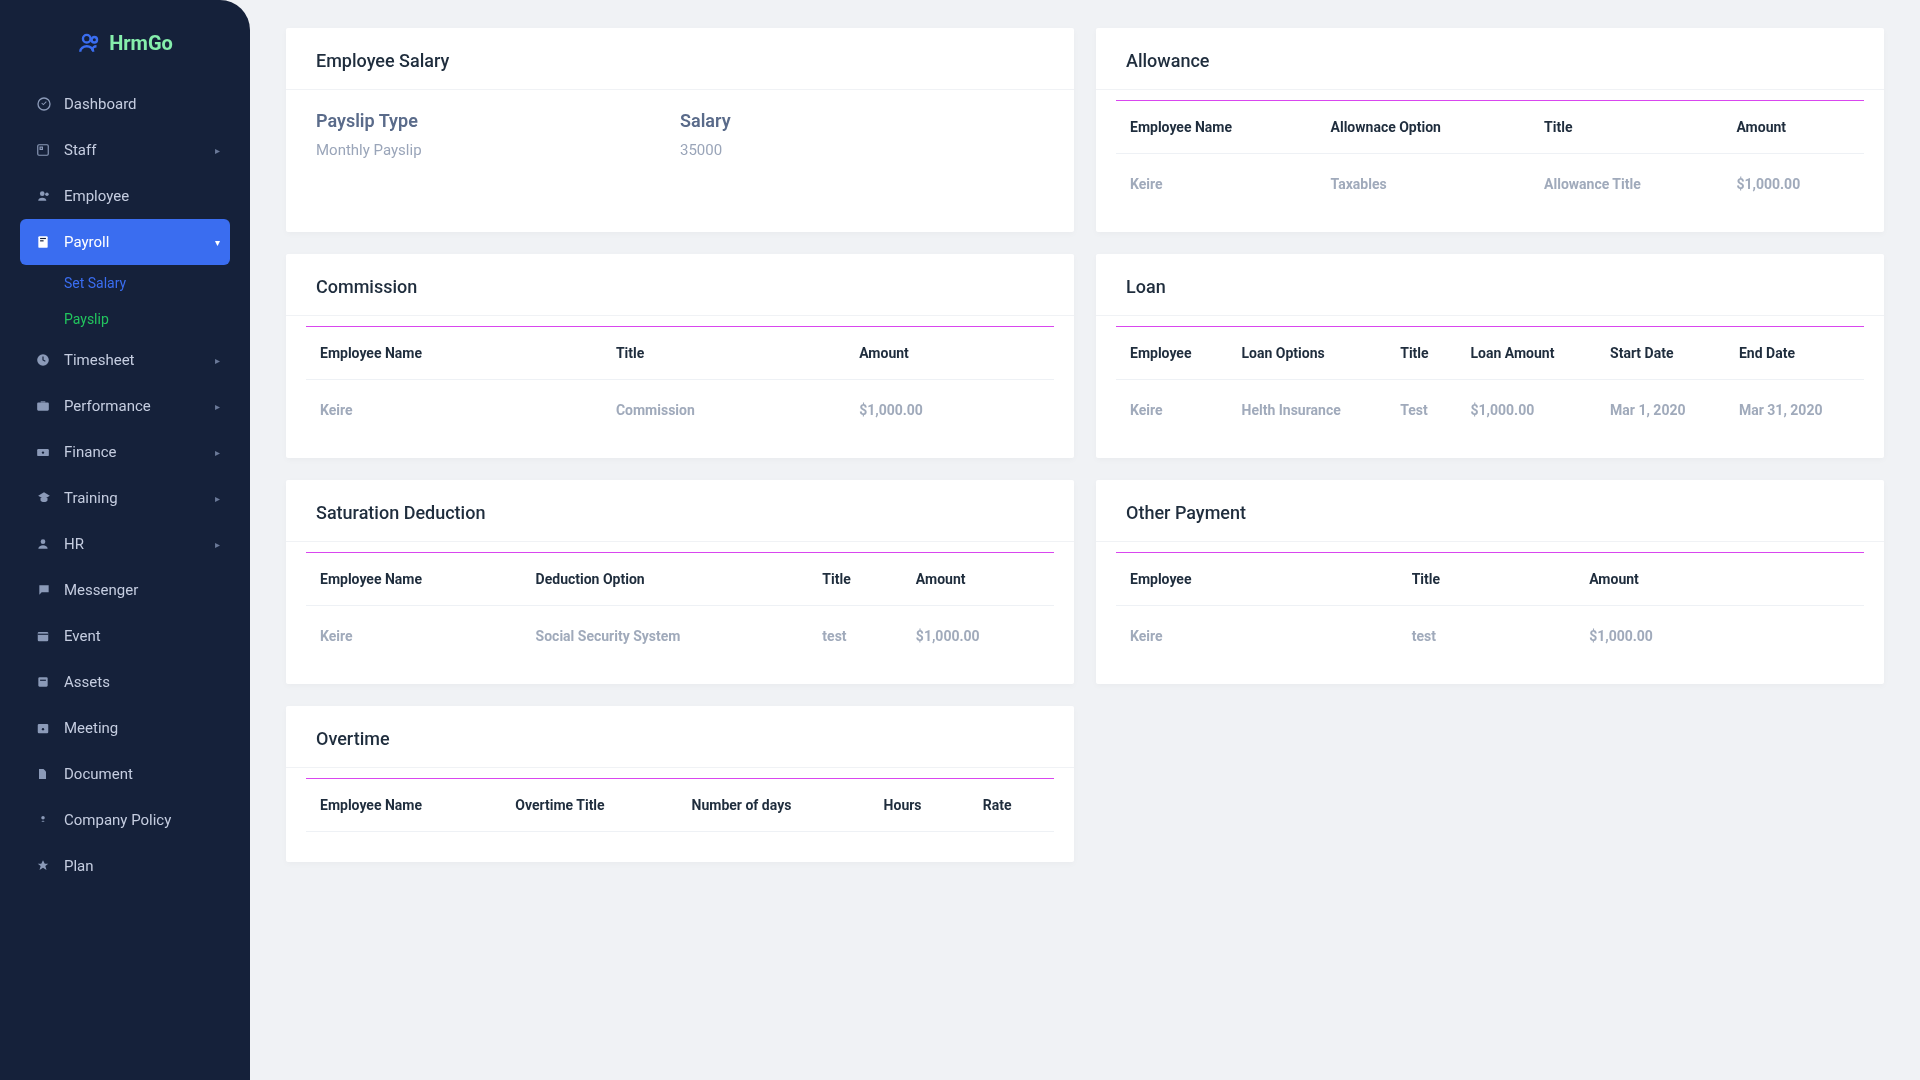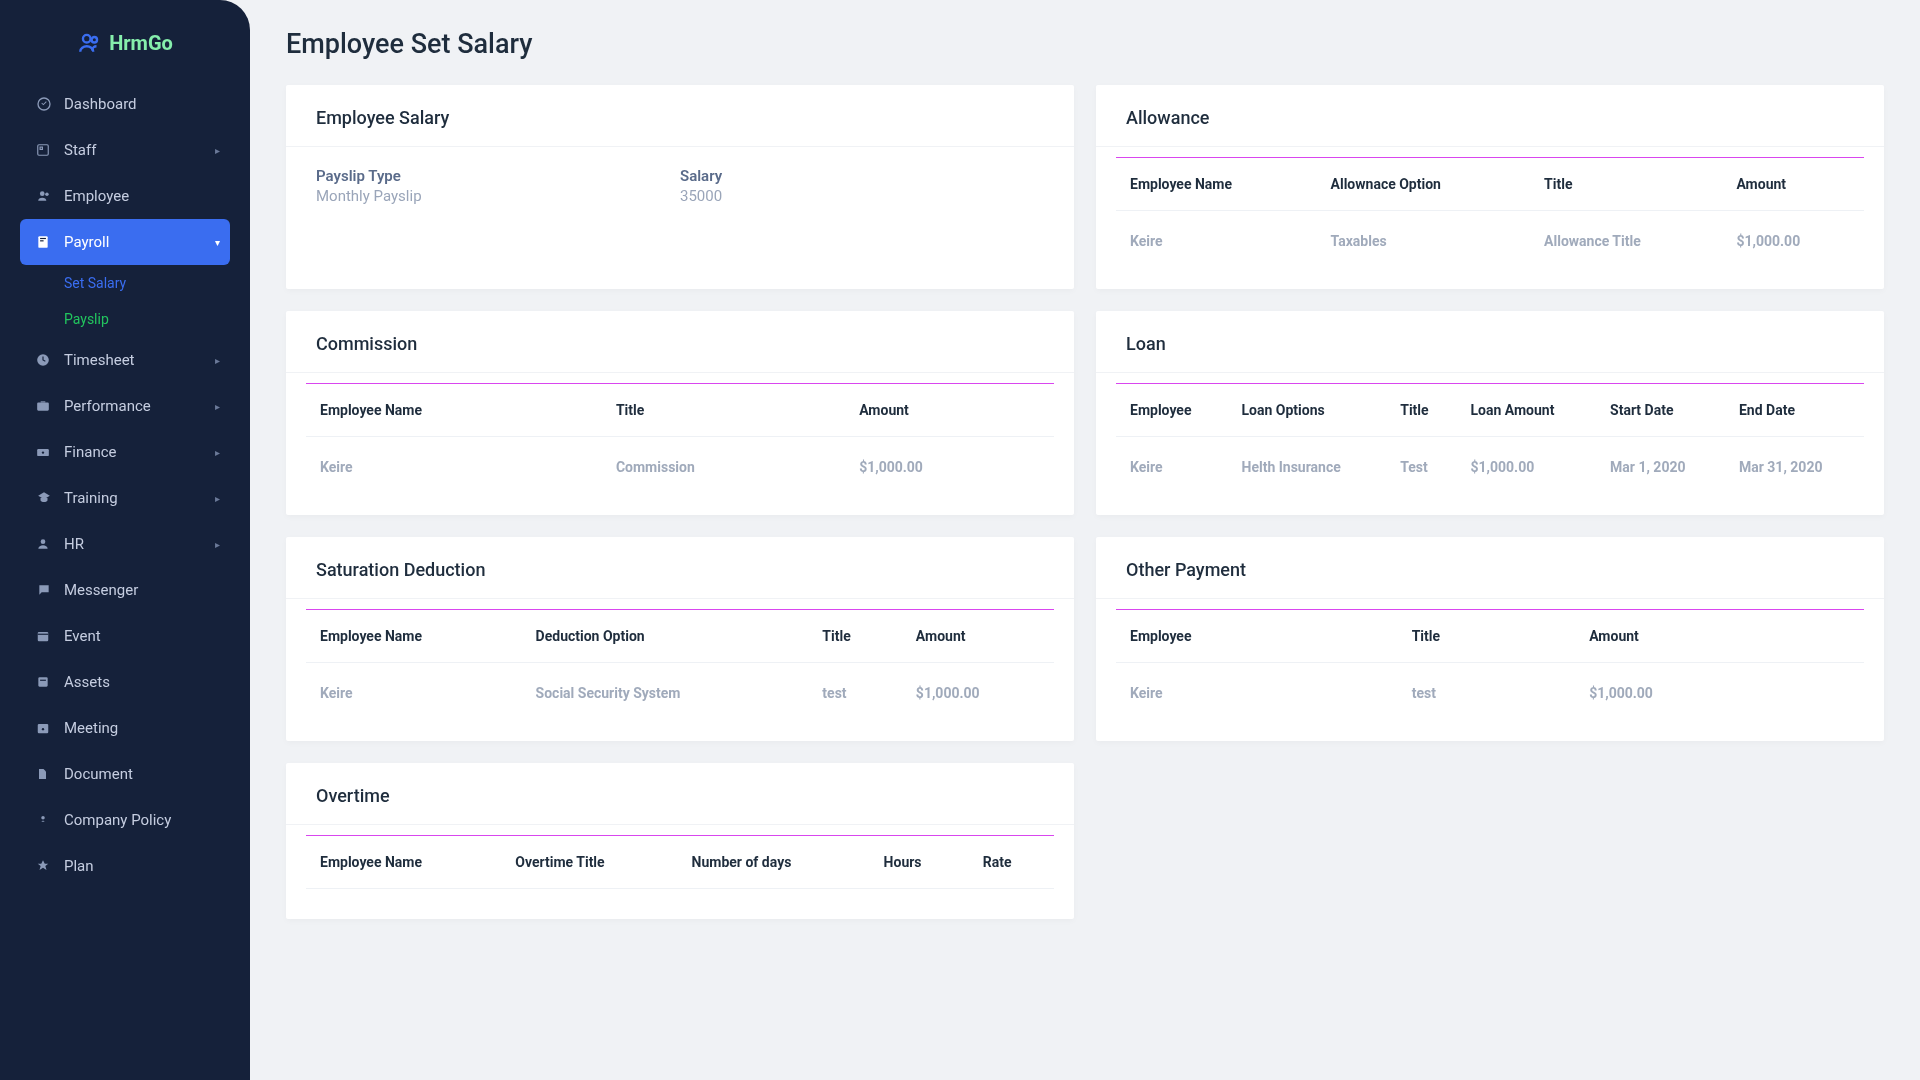--- a/index.html
+++ b/index.html
@@ -78,21 +78,21 @@
   padding: 22px 30px 18px;
   border-bottom: 1px solid #f0f2f5;
   font-size: 18px;
   font-weight: 500;
   color: #1f2d3d;
 }
 .card-body { padding: 20px 30px 30px; }
 .card-body.tight { padding: 10px 20px 30px; }
 .info-row { display: flex; }
 .info-col { flex: 1; }
-.info-label { font-size: 15px; font-weight: 600; color: #5a6b8a; margin-bottom: 2px; }
+.info-label { font-size: 18px; font-weight: 600; color: #5a6b8a; margin-bottom: 10px; }
 .info-value { font-size: 15px; color: #9aa5b9; }
 table { width: 100%; border-collapse: collapse; }
 table.bordered { border-top: 1px solid #d946ef; }
 th {
   text-align: left;
   padding: 18px 14px;
   font-size: 14px;
   font-weight: 700;
   color: #1f2d3d;
   border-bottom: 1px solid #eef1f5;
@@ -268,21 +268,20 @@
           <svg width="14" height="14" viewBox="0 0 24 24" fill="currentColor">
             <path d="M12 2l3 6h6l-5 4 2 7-6-4-6 4 2-7-5-4h6z"></path>
           </svg>
         </span>
         <span>Plan</span>
       </div>
     </nav>
 </aside>
 
 <main class="main">
-  <h1 class="page-title">Employee Set Salary</h1>
 
   <div class="grid">
 
     <div class="card">
       <div class="card-head">Employee Salary</div>
       <div class="card-body">
         <div class="info-row">
           <div class="info-col">
             <div class="info-label">Payslip Type</div>
             <div class="info-value">Monthly Payslip</div>

